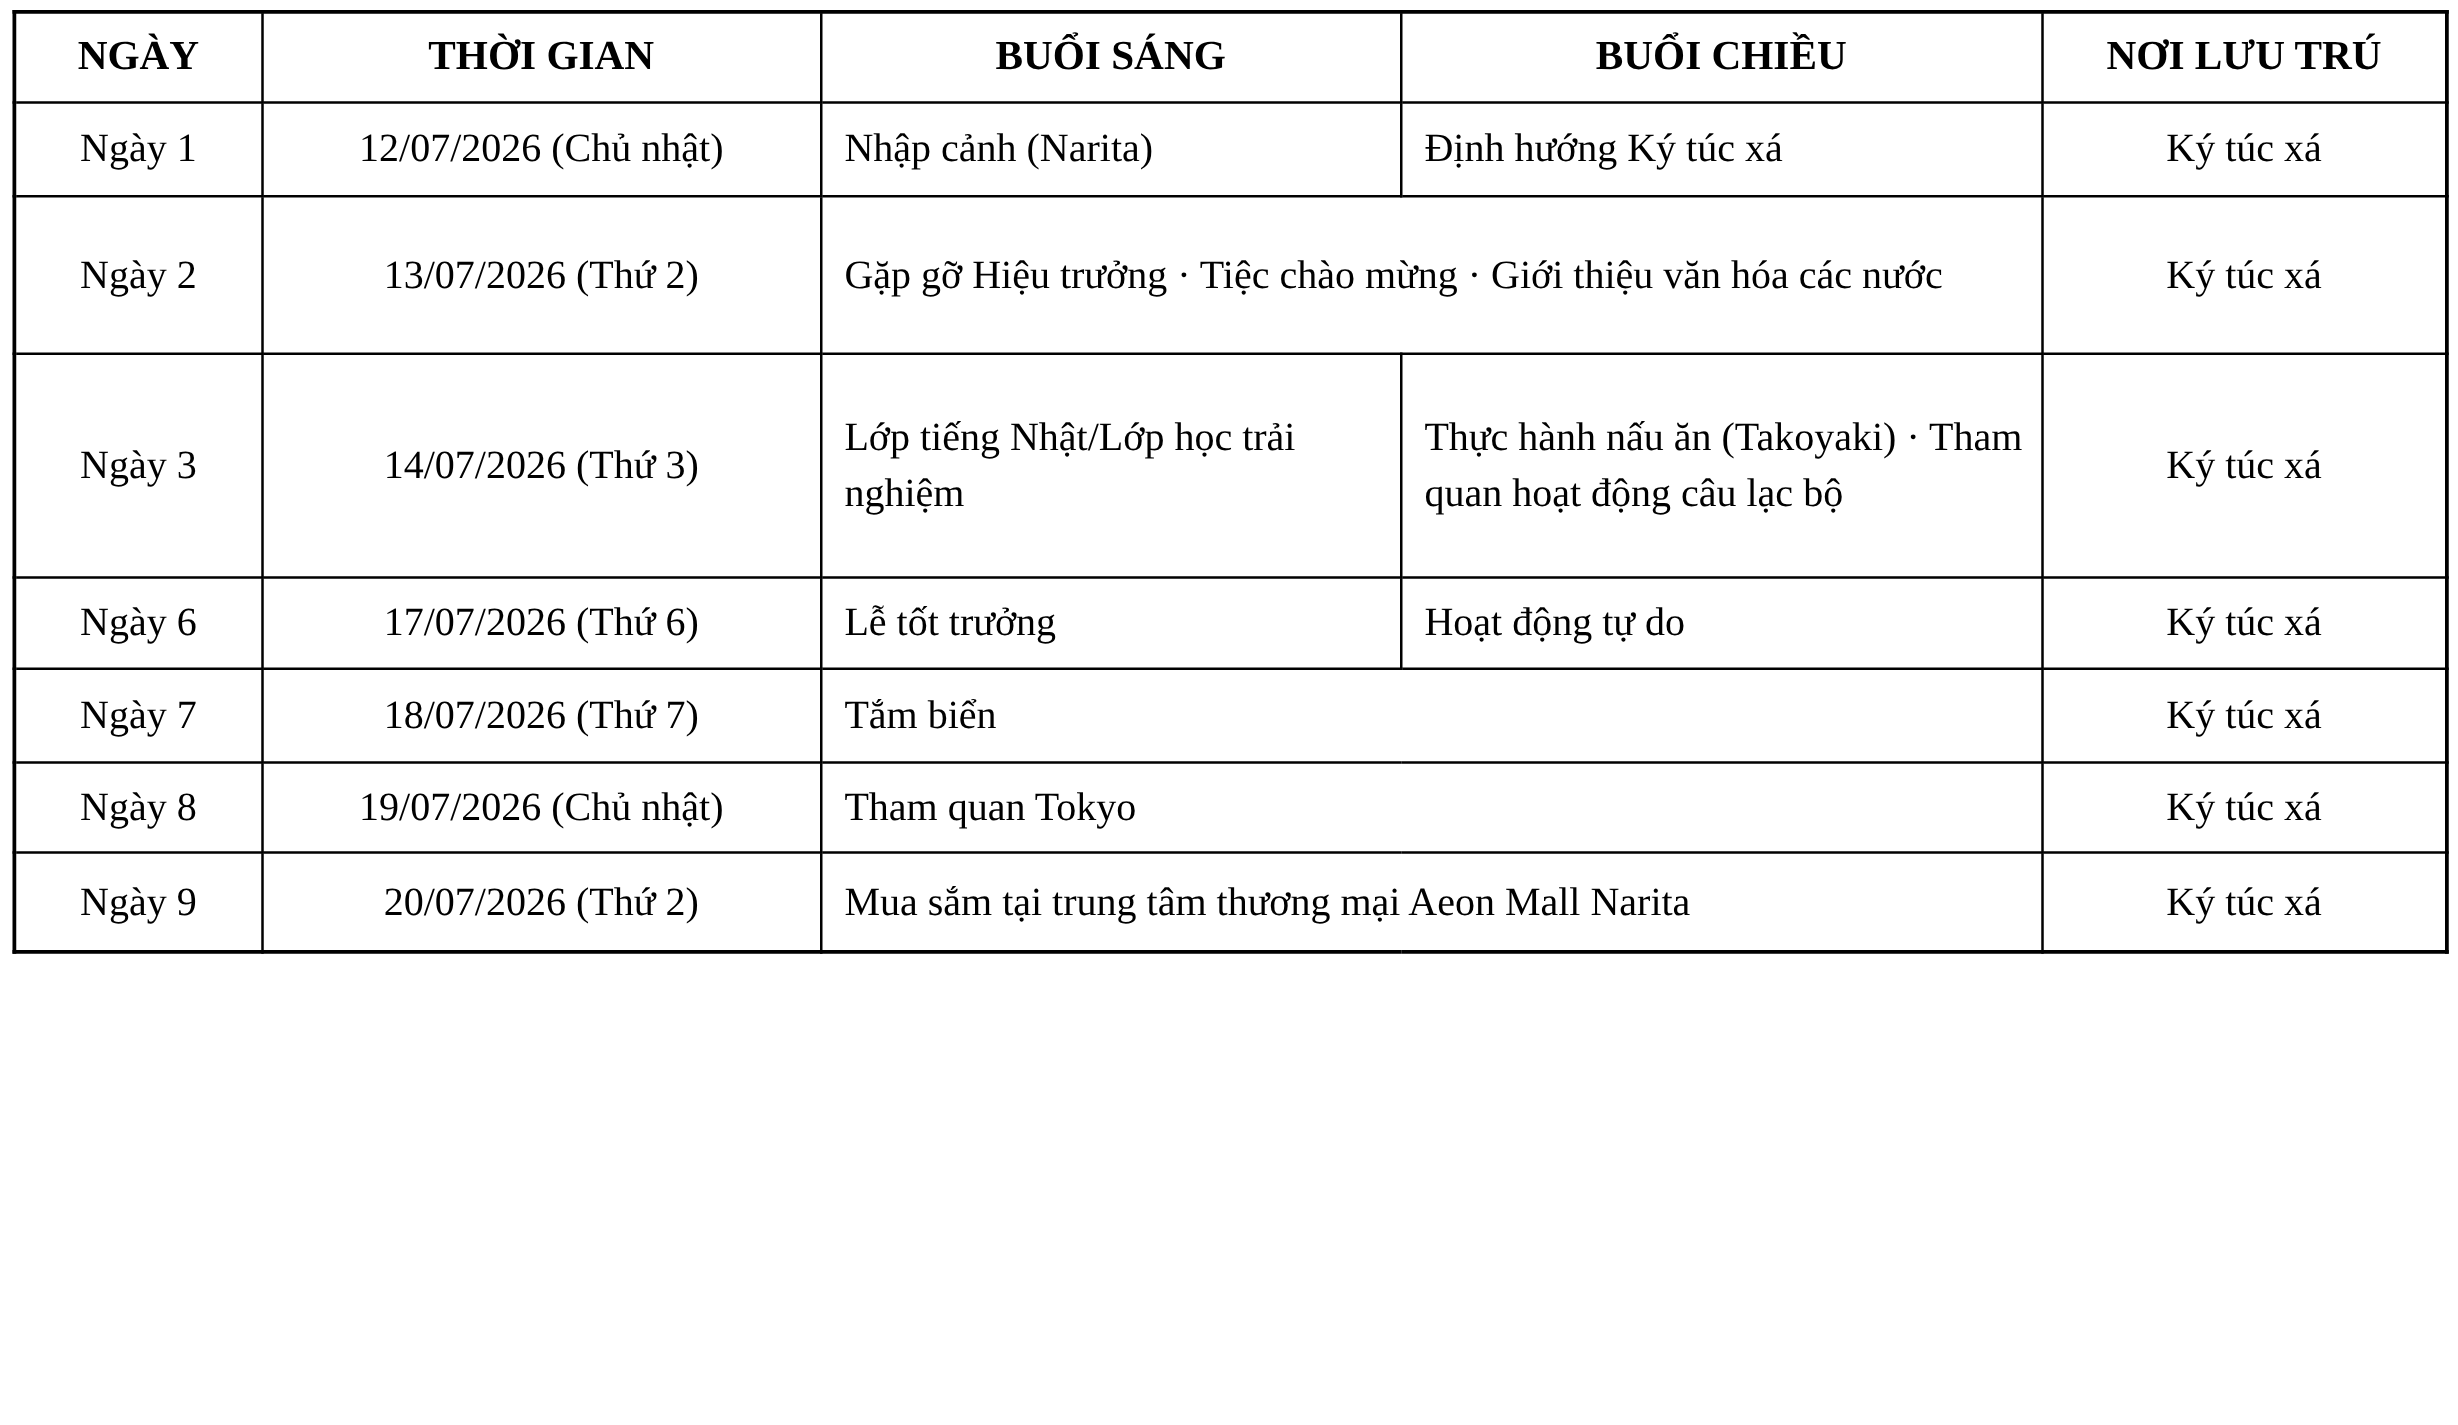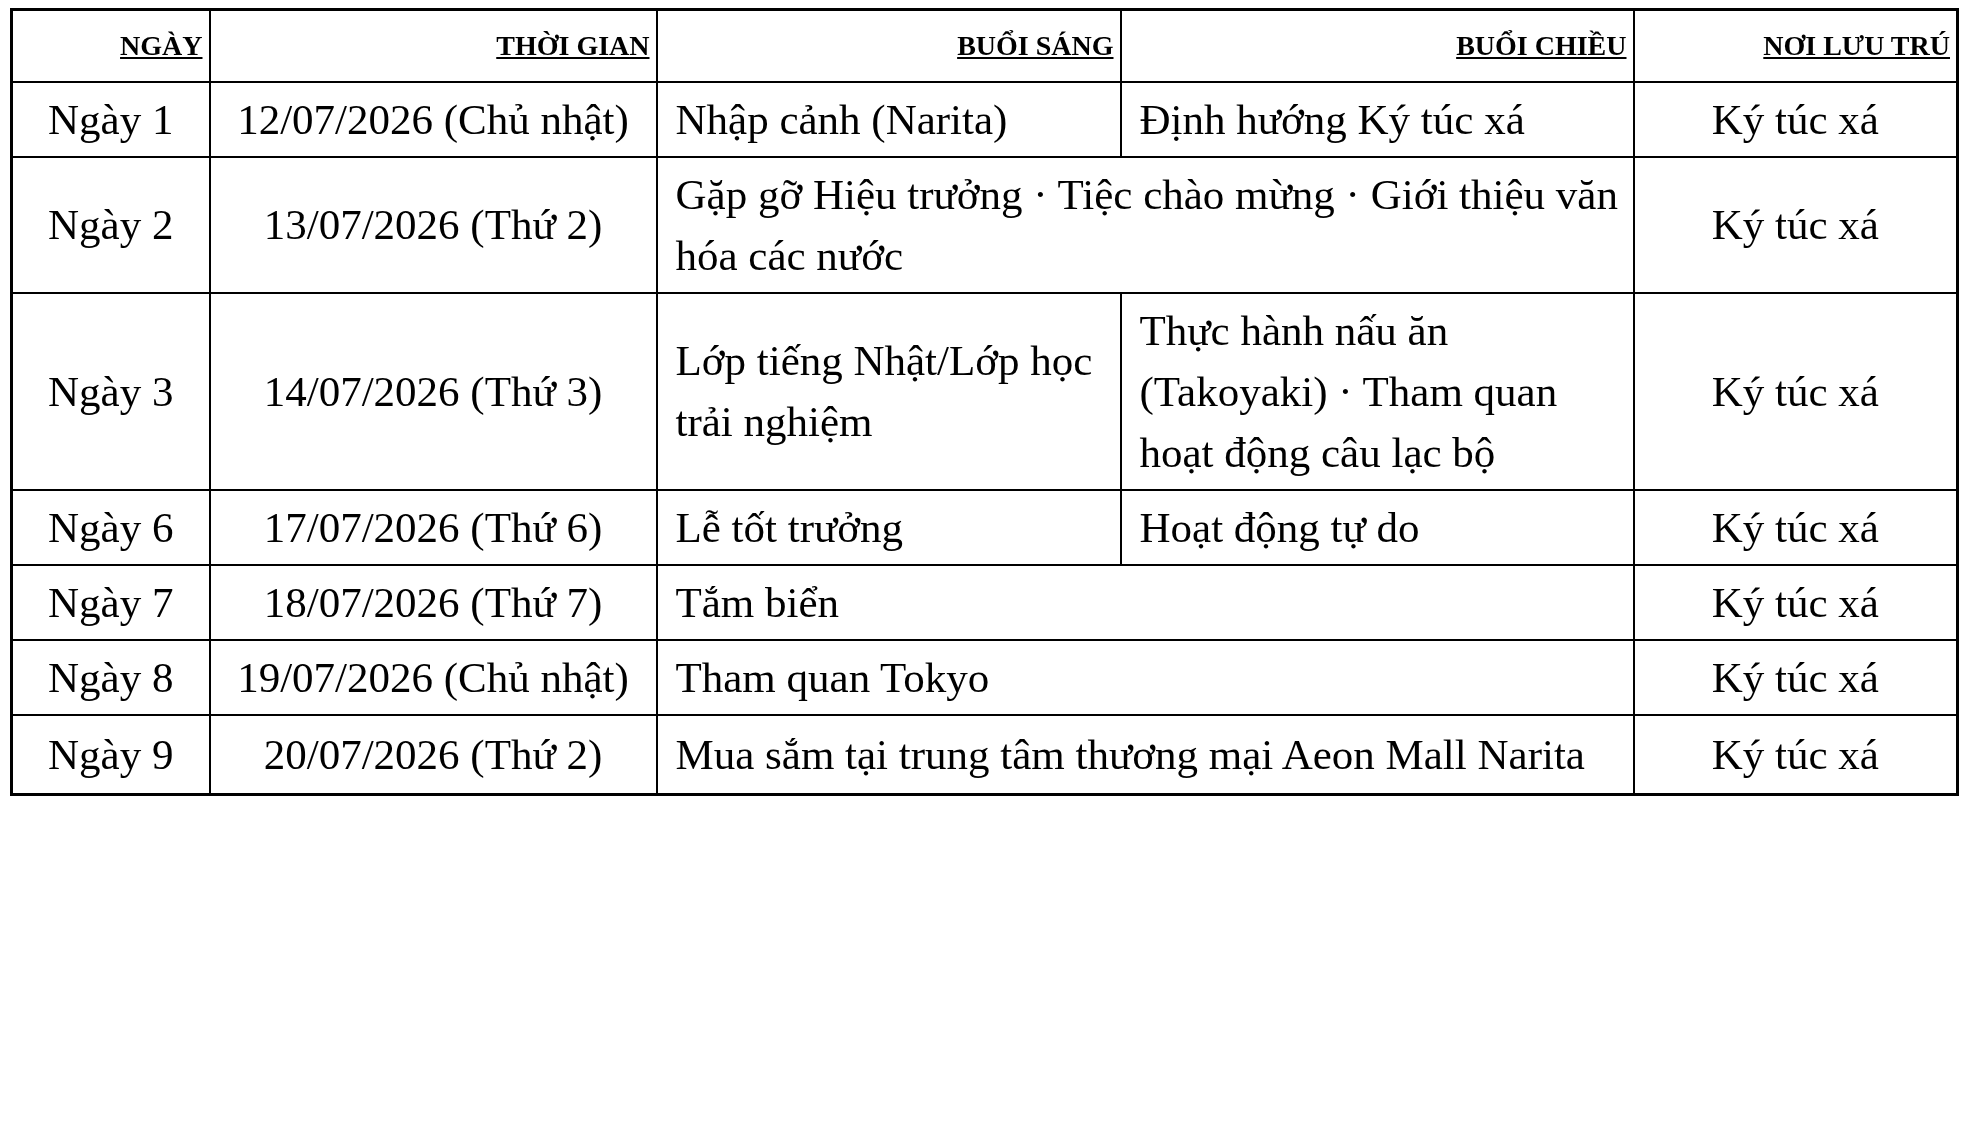--- a/index.html
+++ b/index.html
@@ -24,35 +24,34 @@
     top: 8px;
     width: 1946px;
     border-collapse: collapse;
     table-layout: fixed;
     background: #ffffff;
   }
   table.itinerary th,
   table.itinerary td {
     border: 2px solid #000000;
     vertical-align: middle;
-    font-size: 43px;
+    font-size: 32px;
     line-height: 1.42;
     color: #000000;
     background: #ffffff;
     overflow: hidden;
   }
   table.itinerary {
     border: 3px solid #000000;
   }
   table.itinerary th {
-    font-size: 28px;
+    font-size: 33px;
     font-weight: bold;
-    text-align: right;
+    text-align: center;
     padding: 4px 6px;
-    text-decoration: underline;
   }
   td.c-day, td.c-date, td.c-stay {
     text-align: center;
     padding: 4px 8px;
   }
   td.c-act {
     text-align: left;
     padding: 6px 2px 6px 18px;
   }
   

